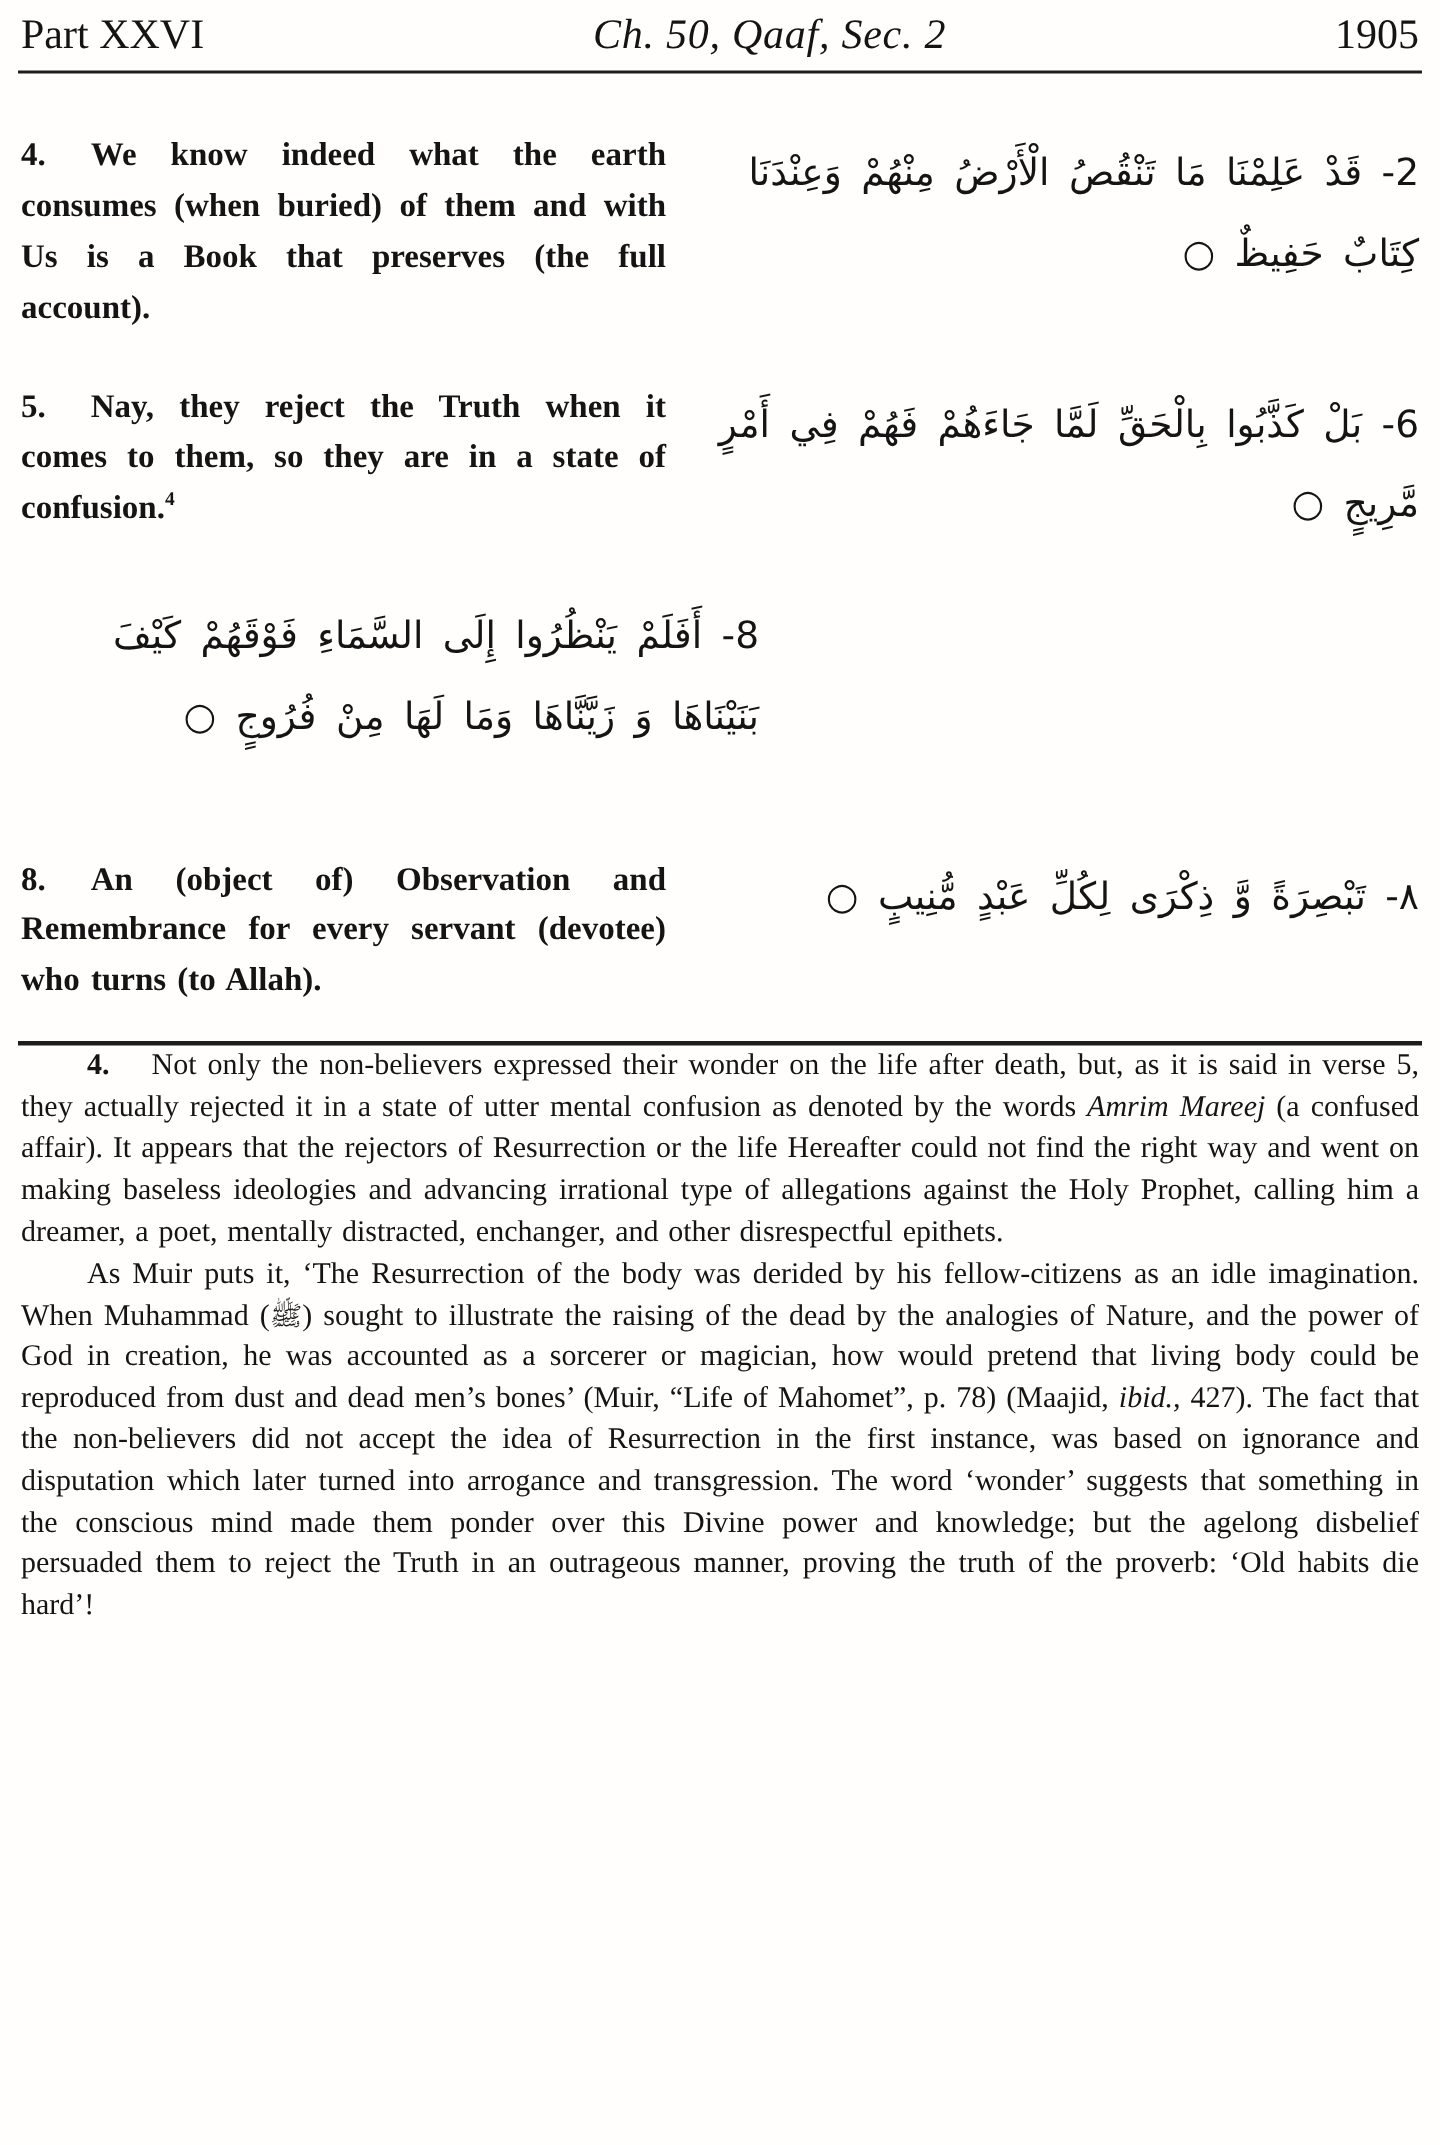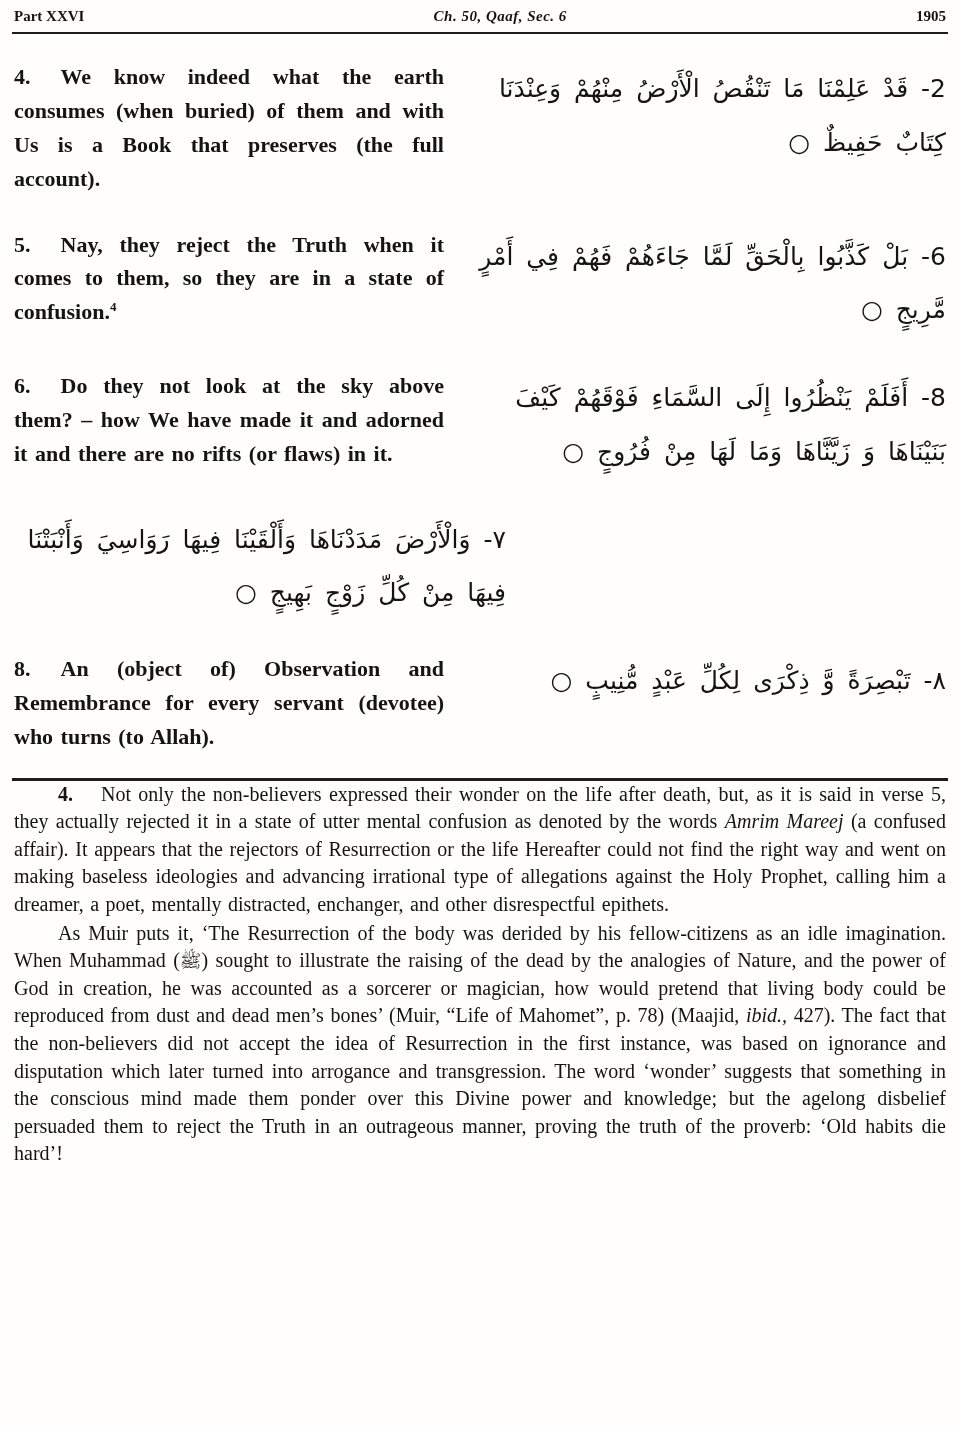--- a/index.html
+++ b/index.html
@@ -11,29 +11,28 @@
     background: #fffefd;
     color: #141414;
     font-family: "Liberation Serif", serif;
     padding: 6px 12px 12px 12px;
     overflow: hidden;
   }
   .page-header {
     display: flex;
     justify-content: space-between;
     align-items: flex-start;
-    font-size: 15px;
+    font-size: 28px;
     padding: 2px 2px 7px 2px;
-    font-weight: bold;
   }
   .page-header .chapter { font-style: italic; letter-spacing: 0.5px; }
   .rule { border: none; border-top: 2px solid #1d1d1d; height: 0; }
   .footrule { border-top: 3px solid #1d1d1d; }
 
-  .verses { padding: 26px 2px 4px 2px; }
+  .verses { padding: 37px 2px 4px 2px; }
   .verse-row {
     display: flex;
     justify-content: space-between;
     align-items: flex-start;
     margin-bottom: 32px;
   }
   .verse-row:last-child { margin-bottom: 20px; }
   .english {
     width: 430px;
     font-weight: bold;
@@ -73,45 +72,43 @@
     font-size: 18px;
   }
 </style>
 </head>
 <body>
 
 <div class="page">
 
   <header class="page-header">
     <span class="part">Part XXVI</span>
-    <span class="chapter">Ch. 50, Qaaf, Sec. 6</span>
+    <span class="chapter">Ch. 50, Qaaf, Sec. 2</span>
     <span class="pageno">1905</span>
   </header>
 
   <hr class="rule">
 
   <main class="verses">
 
     <div class="verse-row">
       <p class="english"><span class="vnum">4.</span><span>We know indeed what the earth consumes (when buried) of them and with Us is a Book that preserves (the full account).</span></p>
       <p class="arabic">2- قَدْ عَلِمْنَا مَا تَنْقُصُ الْأَرْضُ مِنْهُمْ وَعِنْدَنَا كِتَابٌ حَفِيظٌ ○</p>
     </div>
 
     <div class="verse-row">
       <p class="english"><span class="vnum">5.</span><span>Nay, they reject the Truth when it comes to them, so they are in a state of confusion.</span><sup class="fnref">4</sup></p>
       <p class="arabic">6- بَلْ كَذَّبُوا بِالْحَقِّ لَمَّا جَاءَهُمْ فَهُمْ فِي أَمْرٍ مَّرِيجٍ ○</p>
     </div>
 
     <div class="verse-row">
-      <p class="english"><span class="vnum">6.</span><span>Do they not look at the sky above them? – how We have made it and adorned it and there are no rifts (or flaws) in it.</span></p>
       <p class="arabic">8- أَفَلَمْ يَنْظُرُوا إِلَى السَّمَاءِ فَوْقَهُمْ كَيْفَ بَنَيْنَاهَا وَ زَيَّنَّاهَا وَمَا لَهَا مِنْ فُرُوجٍ ○</p>
     </div>
 
     <div class="verse-row">
-      <p class="arabic">٧- وَالْأَرْضَ مَدَدْنَاهَا وَأَلْقَيْنَا فِيهَا رَوَاسِيَ وَأَنْبَتْنَا فِيهَا مِنْ كُلِّ زَوْجٍ بَهِيجٍ ○</p>
     </div>
 
     <div class="verse-row">
       <p class="english"><span class="vnum">8.</span><span>An (object of) Observation and Remembrance for every servant (devotee) who turns (to Allah).</span></p>
       <p class="arabic">٨- تَبْصِرَةً وَّ ذِكْرَى لِكُلِّ عَبْدٍ مُّنِيبٍ ○</p>
     </div>
 
   </main>
 
   <hr class="rule footrule">

